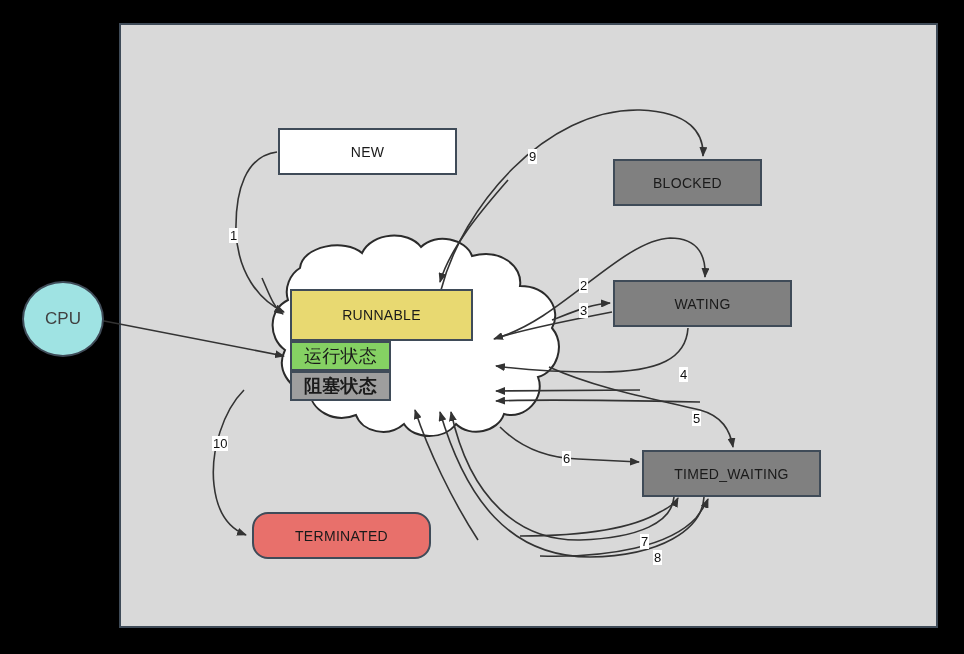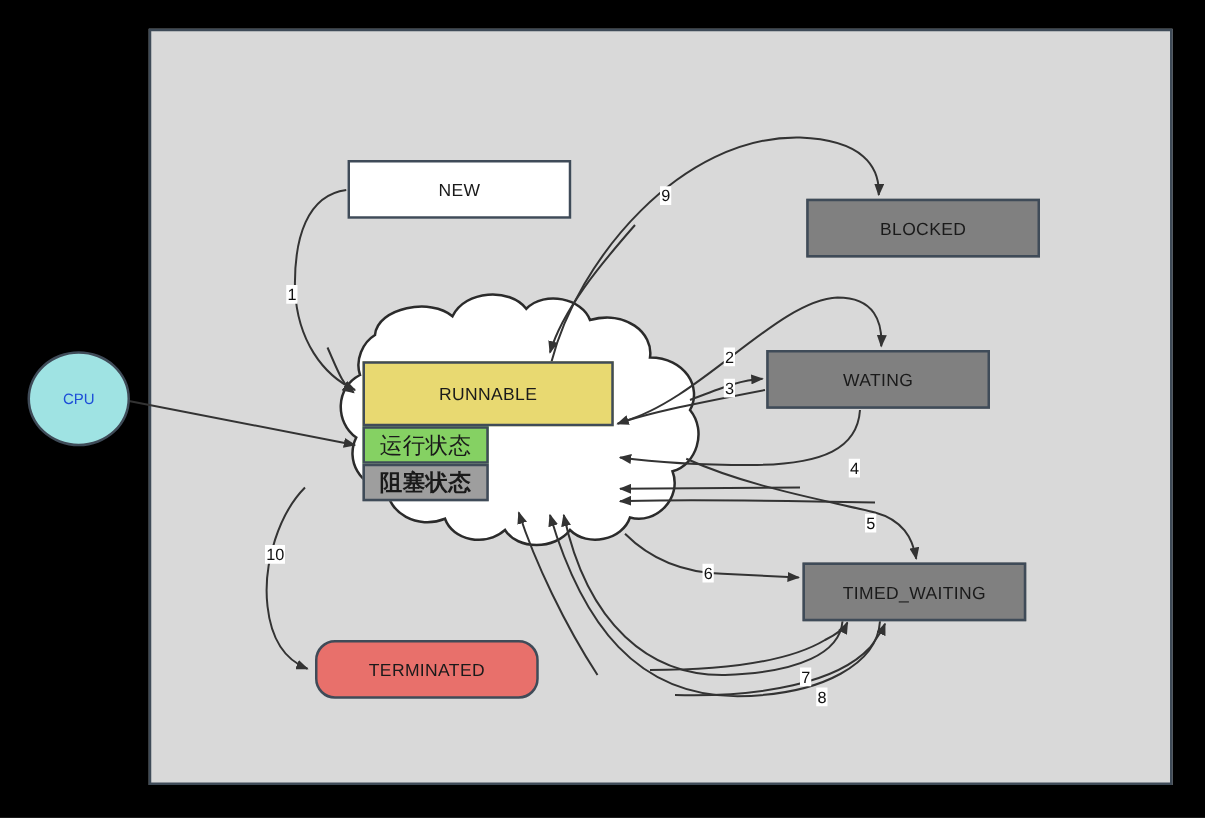--- a/index.html
+++ b/index.html
@@ -12,21 +12,21 @@
         display:flex;align-items:center;justify-content:center;
         font-size:14px;color:#1a1a1a;letter-spacing:.3px;}
   .node.white{background:#ffffff;text-align:right;}
   .node.gray{background:#808080;}
   .node.red{background:#e8706b;border-radius:16px;}
   .node.yellow{background:#e8d971;}
   .node.green{background:#85d163;}
   .node.mgray{background:#9e9e9e;}
   #cpu{position:absolute;left:22px;top:281px;width:78px;height:72px;border-radius:50%;
        background:#9fe3e3;border:2px solid #3f4b58;display:flex;align-items:center;
-       justify-content:center;font-size:12px;color:#1d4ed8;}
+       justify-content:center;font-size:17px;color:#404040;}
   .cn{font-family:"DejaVu Sans","Liberation Sans",sans-serif;font-size:18px;}
   .elabel{position:absolute;background:#ffffff;color:#111;font-size:13px;
           padding:0 1px;line-height:15px;}
 </style>
 </head>
 <body>
 
 <div id="stage">
 
   <div id="panel"></div>
@@ -82,37 +82,37 @@
 
     <path fill="none" stroke="#333" stroke-width="1.6" marker-end="url(#ah)" d="M244,390 C224,410 210,450 214,485 C217,512 228,528 246,535"></path>
 
     <path fill="none" stroke="#333" stroke-width="1.6" marker-end="url(#ah)" d="M262,278 C270,296 274,308 283,314"></path>
   </svg>
 
   <div class="node white" style="left:278px;top:128px;width:179px;height:47px;">
     <span>NEW</span>
   </div>
 
-  <div class="node gray" style="left:613px;top:159px;width:187px;height:47px;margin-left:32px;">
+  <div class="node gray" style="left:613px;top:159px;width:149px;height:47px;">
     <span>BLOCKED</span>
   </div>
 
   <div class="node gray" style="left:613px;top:280px;width:179px;height:47px;">
     <span>WATING</span>
   </div>
 
   <div class="node gray" style="left:642px;top:450px;width:179px;height:47px;">
     <span>TIMED_WAITING</span>
   </div>
 
   <div class="node red" style="left:252px;top:512px;width:179px;height:47px;">
     <span>TERMINATED</span>
   </div>
 
-  <div class="node yellow" style="left:290px;top:289px;width:201px;height:52px;">
+  <div class="node yellow" style="left:290px;top:289px;width:183px;height:52px;">
     <span>RUNNABLE</span>
   </div>
 
   <div class="node green" style="left:290px;top:341px;width:101px;height:30px;">
     <span class="cn">运行状态</span>
   </div>
 
   <div class="node mgray" style="left:290px;top:371px;width:101px;height:30px;font-weight:bold;">
     <span class="cn">阻塞状态</span>
   </div>

